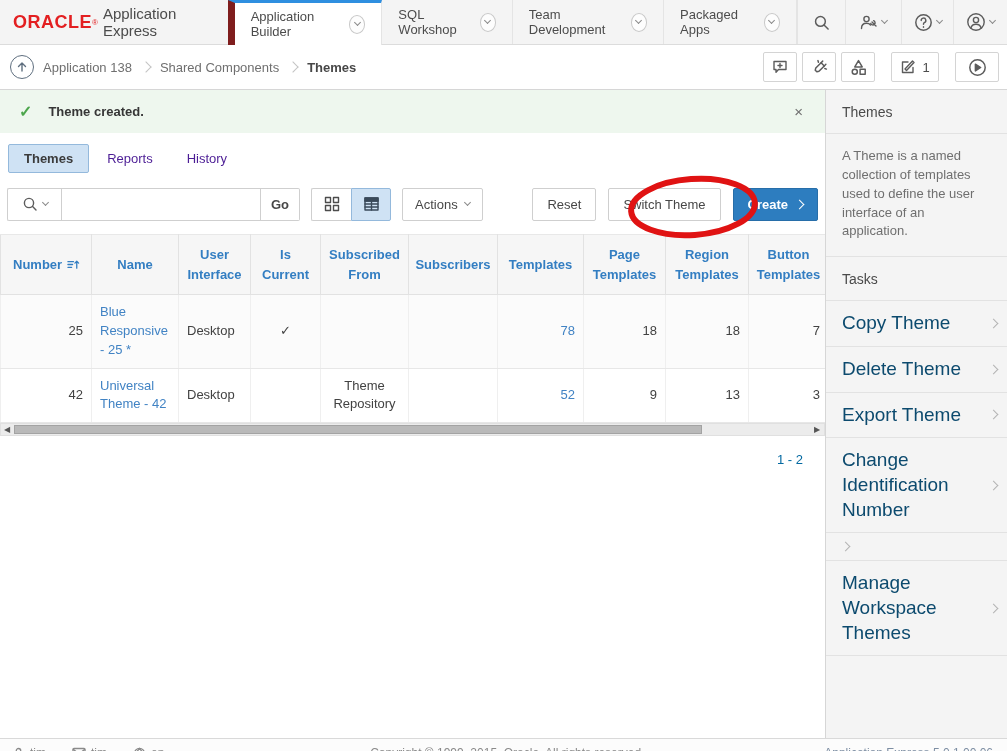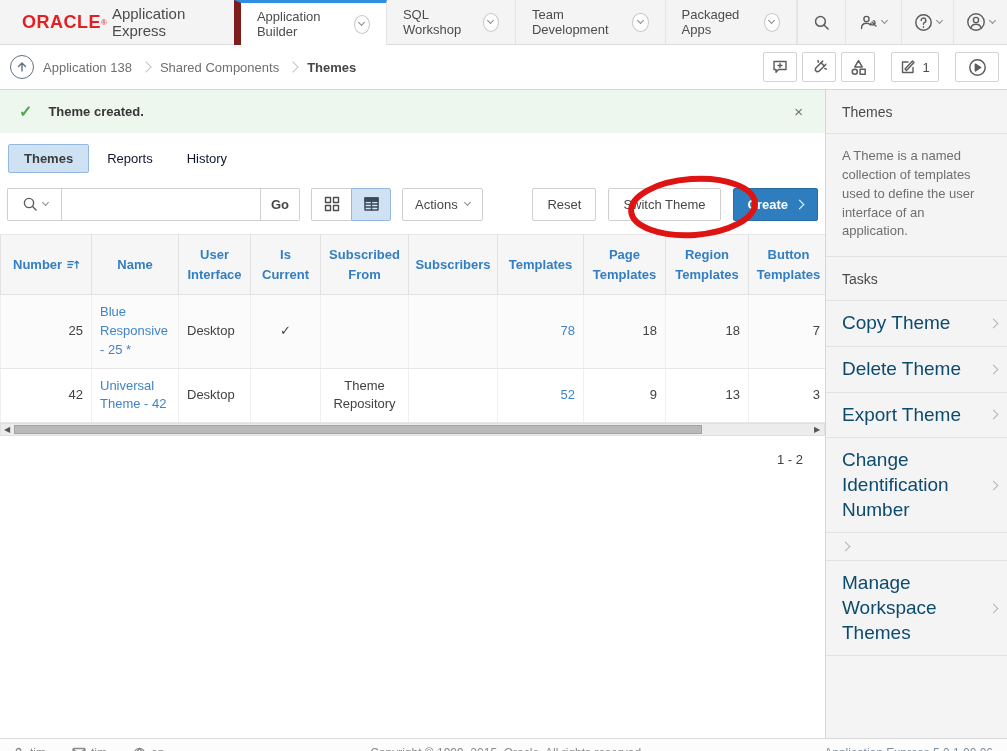--- a/index.html
+++ b/index.html
@@ -2,21 +2,21 @@
 <html><head>
 <meta charset="utf-8">
 <style>
   * { margin:0; padding:0; box-sizing:border-box; }
   html,body { width:1007px; height:751px; overflow:hidden; background:#fff;
     font-family:"Liberation Sans", sans-serif; color:#4a4a4a; }
 
   
   .topbar { position:absolute; left:0; top:0; width:1007px; height:45px;
     background:#f4f4f4; border-bottom:1px solid #dcdcdc; display:flex; align-items:stretch; }
-  .logo { display:flex; align-items:center; padding:0 26px 0 22px; }
+  .logo { display:flex; align-items:center; padding:0 26px 0 13px; }
   .logo .brand { color:#e31f21; font-weight:bold; font-size:18px; letter-spacing:.5px; }
   .logo .reg { color:#e31f21; font-size:8px; vertical-align:super; margin-right:5px; }
   .logo .product { font-size:15px; color:#4c4c4c; }
   .top-tab { display:flex; align-items:center; gap:8px; padding:0 16px; font-size:13px;
     color:#4c4c4c; border-right:1px solid #e4e4e4; cursor:pointer; position:relative; }
   .top-tab.active { background:#fff; border-top:3px solid #2f8fe0; border-left:7px solid #7f1d1d; margin-bottom:-1px; }
   .chev { display:inline-block; width:7px; height:7px; border-right:1.5px solid #8a8a8a;
     border-bottom:1.5px solid #8a8a8a; transform:rotate(45deg); margin-top:-3px; }
   .chev.small { width:5px; height:5px; }
   .chev-circle { width:19px; height:19px; border:1px solid #c9c9c9; border-radius:50%;
@@ -43,21 +43,21 @@
 
   
   .main { position:absolute; left:0; top:90px; width:825px; height:648px; background:#fff; }
 
   .success { height:43px; background:#eef7ee; display:flex; align-items:center; padding:0 14px 0 19px; }
   .success .tick { color:#4ca64c; font-size:16px; font-weight:bold; margin-right:16px; }
   .success .msg { font-size:13px; font-weight:bold; color:#363636; }
   .success .close { margin-left:auto; color:#6f6f6f; font-size:15px; cursor:pointer; padding:4px 8px; }
 
   .pagetabs { height:47px; display:flex; align-items:center; padding:4px 8px 0 8px; gap:2px; }
-  .pill { font-size:13px; padding:6px 15px; border-radius:2px; color:#0f172a; cursor:pointer;
+  .pill { font-size:13px; padding:6px 15px; border-radius:2px; color:#4c1d95; cursor:pointer;
     border:1px solid transparent; }
   .pill.active { background:#cfe2f4; border-color:#94b9dc; color:#3b3b3b; font-weight:bold; }
 
   .toolbar { height:48px; display:flex; align-items:center; padding:0 7px; }
   .search-btn { width:54px; height:33px; border:1px solid #cfcfcf; border-right:none;
     border-radius:2px 0 0 2px; background:#fff; display:flex; align-items:center;
     justify-content:center; gap:5px; cursor:pointer; }
   .search-input { width:200px; height:33px; border:1px solid #cfcfcf; padding:0 8px;
     font-size:13px; color:#444; outline:none; }
   .go-btn { width:39px; height:33px; border:1px solid #cfcfcf; border-left:none;
@@ -93,21 +93,21 @@
   a.lnk { color:#4183c4; text-decoration:none; cursor:pointer; }
   .sort-ic { margin-left:5px; vertical-align:-2px; }
 
   .hscroll { width:825px; height:13px; background:#ececec; border:1px solid #e0e0e0;
     display:flex; align-items:center; position:relative; }
   .hs-arrow { width:12px; height:11px; font-size:8px; color:#555; display:flex;
     align-items:center; justify-content:center; cursor:pointer; }
   .hs-thumb { position:absolute; left:13px; width:688px; top:1px; height:9px;
     background:#b9b9b9; border:1px solid #a3a3a3; cursor:pointer; }
   .hs-right { position:absolute; right:1px; }
-  .pager { text-align:right; padding:16px 22px 0 0; font-size:13px; color:#404040; }
+  .pager { text-align:right; padding:16px 22px 0 0; font-size:13px; color:#0369a1; }
 
   
   .sidebar { position:absolute; left:825px; top:90px; width:182px; height:648px;
     background:#f4f4f4; border-left:1px solid #d6d6d6; }
   .side-title { font-size:14px; color:#4a4a4a; padding:14px 16px 13px 16px;
     border-bottom:1px solid #e2e2e2; }
   .side-desc { font-size:13px; color:#6f6f6f; line-height:1.45; padding:13px 14px 15px 16px;
     border-bottom:1px solid #e2e2e2; }
   .task-item { display:flex; align-items:center; padding:10px 10px 10px 16px;
     border-bottom:1px solid #e2e2e2; cursor:pointer; }

